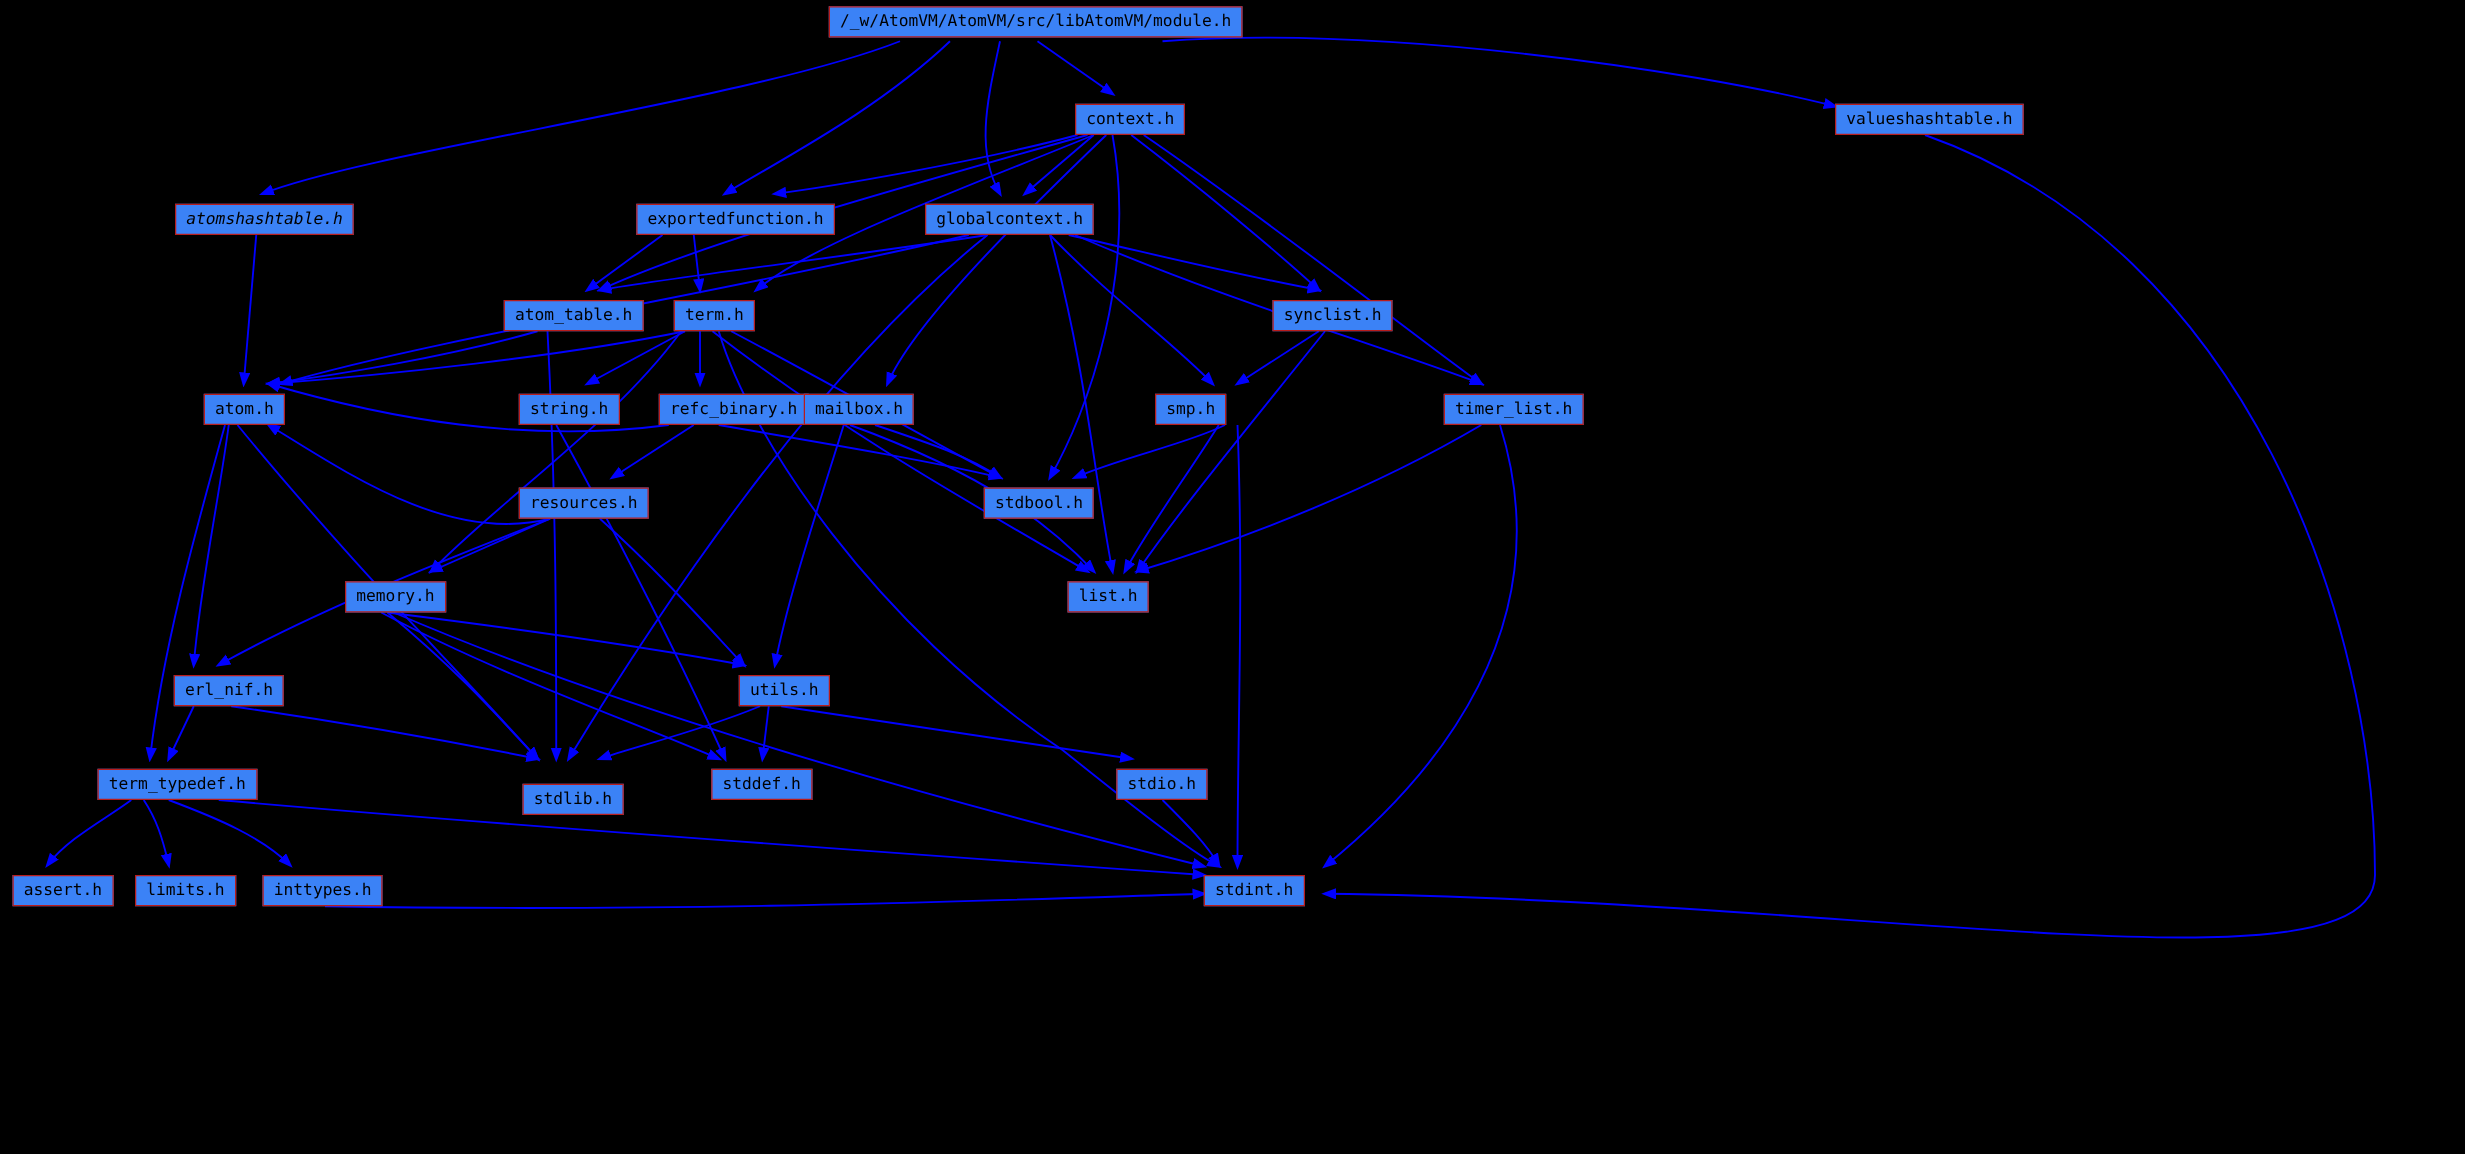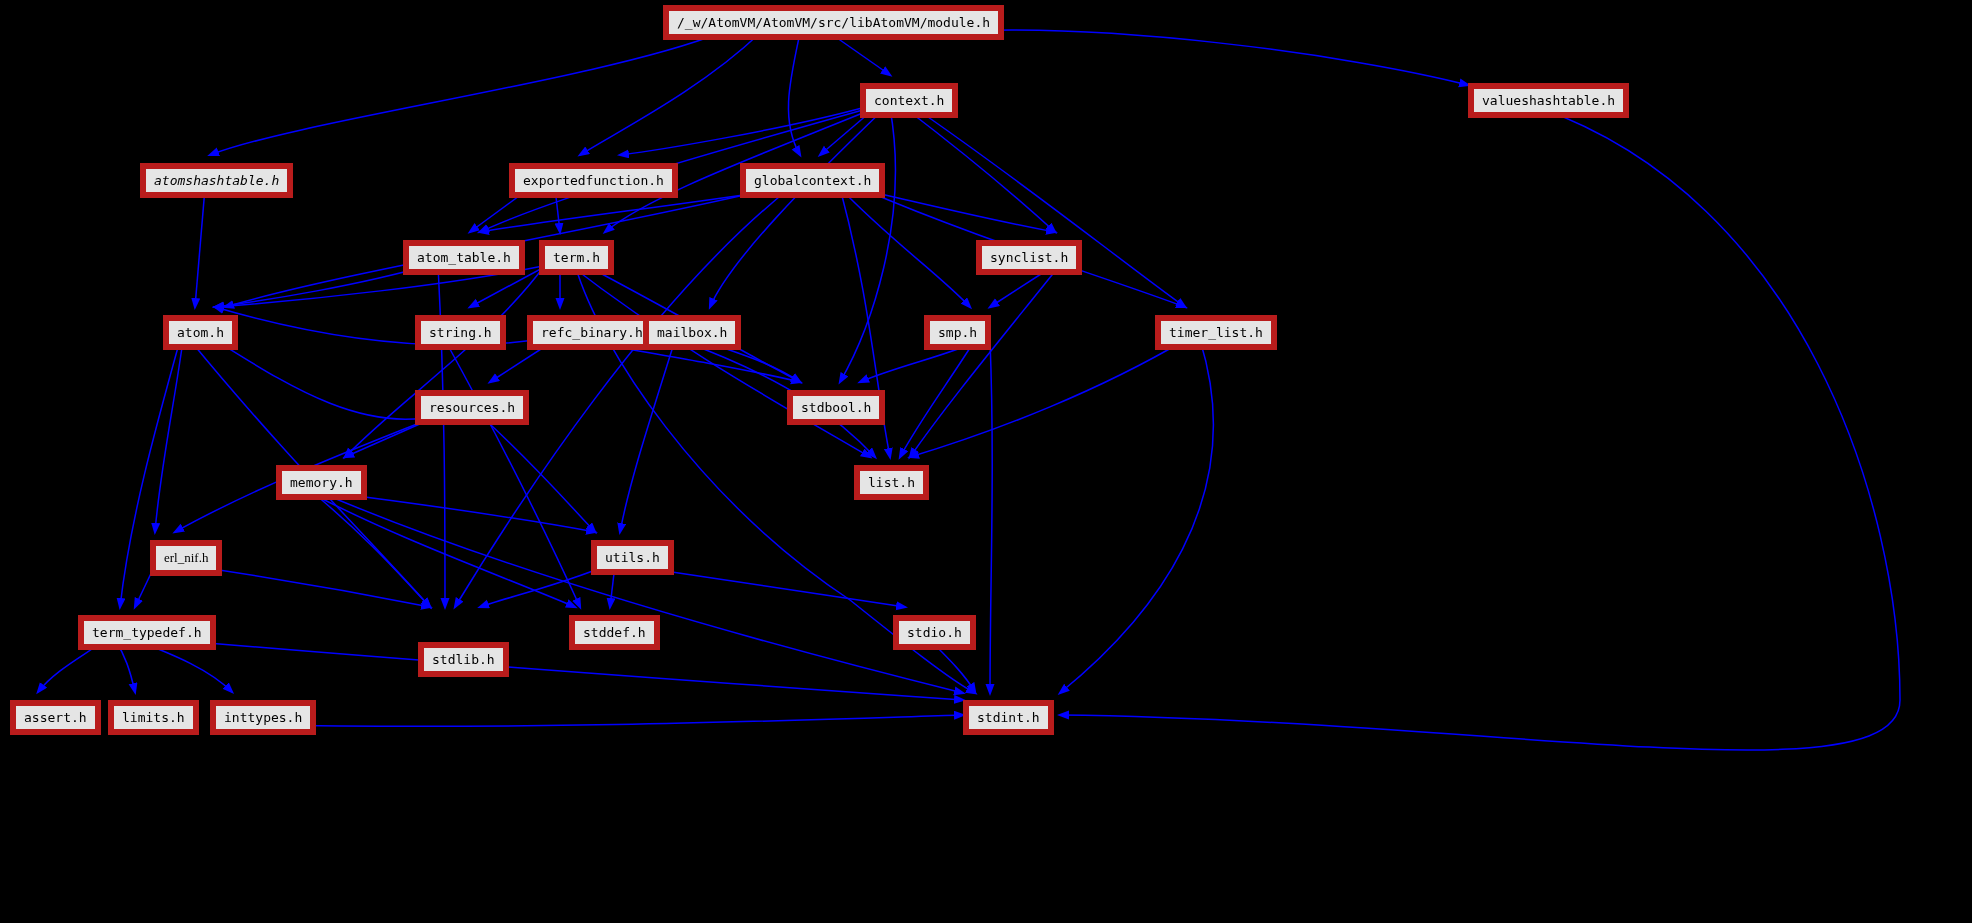--- a/index.html
+++ b/index.html
@@ -7,22 +7,22 @@
       background: #000;
       width: 1972px;
       height: 923px;
       overflow: hidden;
       font-family: monospace;
       font-size: 13px;
       position: relative;
     }
     .node {
       position: absolute;
-      background: #e5e5e5;
-      border: 6px solid #b91c1c;
+      background: #3b82f6;
+      border: 1px solid #b91c1c;
       padding: 4px 8px;
       white-space: nowrap;
       color: #000;
       font-family: monospace;
       font-size: 13px;
     }
     svg.edges {
       position: absolute;
       top: 0; left: 0;
       width: 1972px;
@@ -190,33 +190,33 @@
 </svg>
 
 <div class="node" style="left:663px; top:5px;">/_w/AtomVM/AtomVM/src/libAtomVM/module.h</div>
 <div class="node" style="left:1468px; top:83px;">valueshashtable.h</div>
 <div class="node" style="left:860px; top:83px;">context.h</div>
 <div class="node" style="left:140px; top:163px;font-style:italic;">atomshashtable.h</div>
 <div class="node" style="left:509px; top:163px;">exportedfunction.h</div>
 <div class="node" style="left:740px; top:163px;text-align:center;">globalcontext.h</div>
 <div class="node" style="left:403px; top:240px;">atom_table.h</div>
 <div class="node" style="left:539px; top:240px;">term.h</div>
-<div class="node" style="left:976px; top:240px;">synclist.h</div>
+<div class="node" style="left:1018px; top:240px;">synclist.h</div>
 <div class="node" style="left:163px; top:315px;">atom.h</div>
 <div class="node" style="left:415px; top:315px;">string.h</div>
 <div class="node" style="left:527px; top:315px;text-align:right;">refc_binary.h</div>
 <div class="node" style="left:643px; top:315px;">mailbox.h</div>
 <div class="node" style="left:924px; top:315px;">smp.h</div>
 <div class="node" style="left:1155px; top:315px;">timer_list.h</div>
 <div class="node" style="left:415px; top:390px;">resources.h</div>
 <div class="node" style="left:787px; top:390px;">stdbool.h</div>
 <div class="node" style="left:854px; top:465px;">list.h</div>
 <div class="node" style="left:276px; top:465px;text-align:center;">memory.h</div>
-<div class="node" style="left:150px; top:540px;font-family:Liberation Serif, serif;">erl_nif.h</div>
+<div class="node" style="left:139px; top:540px;">erl_nif.h</div>
 <div class="node" style="left:591px; top:540px;">utils.h</div>
 <div class="node" style="left:78px; top:615px;">term_typedef.h</div>
-<div class="node" style="left:418px; top:642px;text-align:center;">stdlib.h</div>
+<div class="node" style="left:418px; top:627px;text-align:center;">stdlib.h</div>
 <div class="node" style="left:569px; top:615px;">stddef.h</div>
 <div class="node" style="left:893px; top:615px;">stdio.h</div>
 <div class="node" style="left:10px; top:700px;">assert.h</div>
 <div class="node" style="left:108px; top:700px;">limits.h</div>
 <div class="node" style="left:210px; top:700px;">inttypes.h</div>
 <div class="node" style="left:963px; top:700px;text-align:center;">stdint.h</div>
 
 </body></html>

